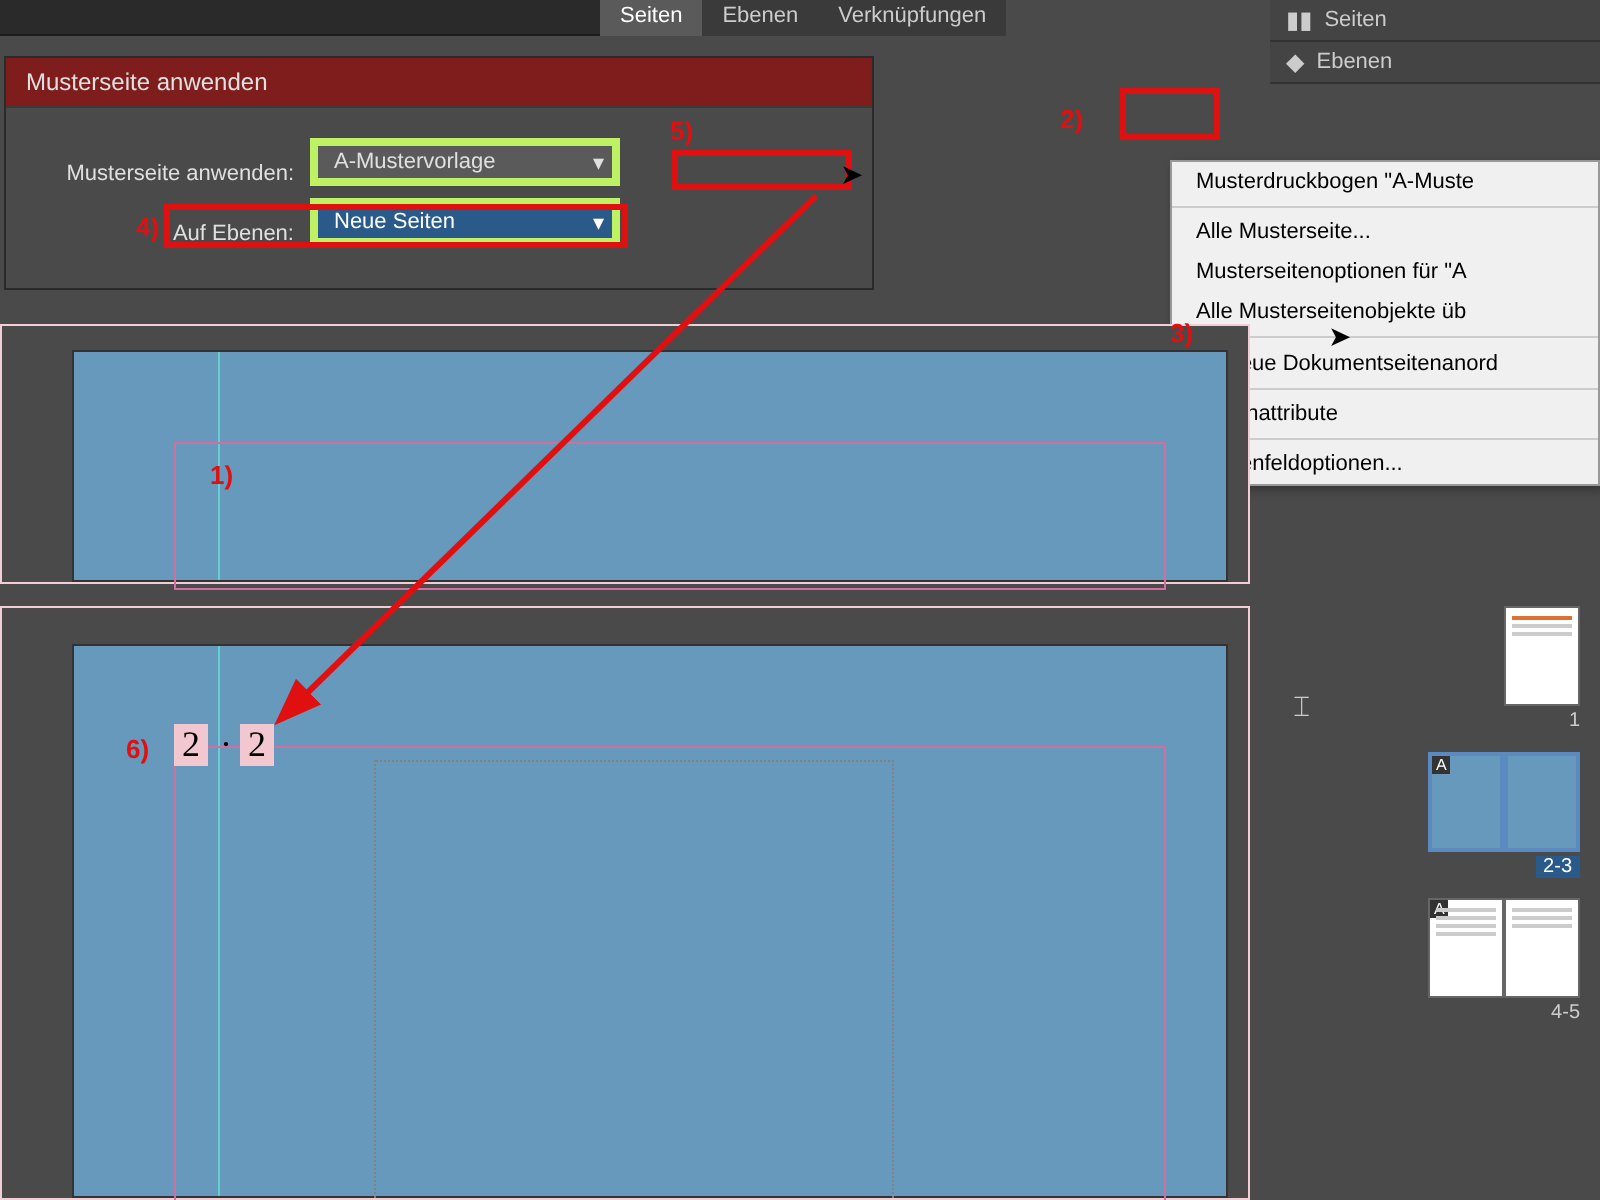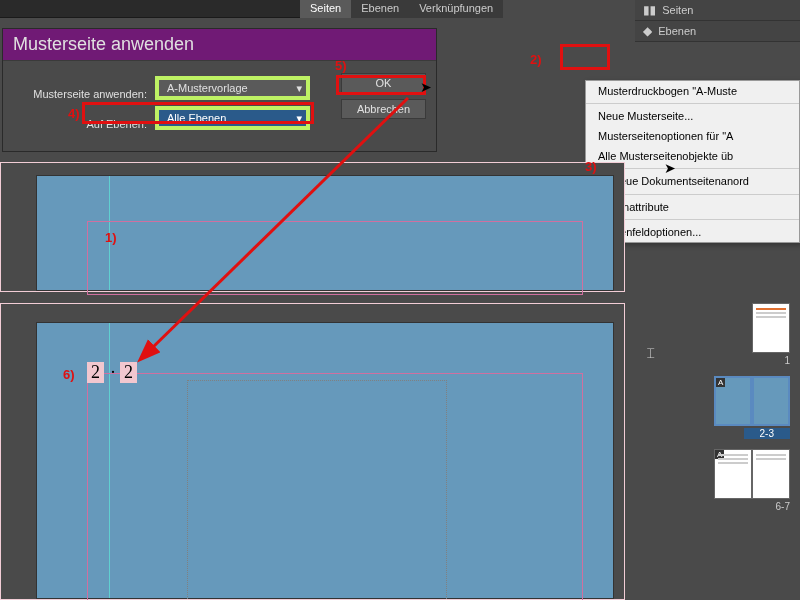--- a/index.html
+++ b/index.html
@@ -19,21 +19,21 @@
 .panel-header .icon { margin-right: 6px; font-size: 12px; }
 
 
 .context-menu { position: absolute; right: 0; top: 80px; width: 215px; background: #f0f0f0; border: 1px solid #999; box-shadow: 2px 2px 5px rgba(0,0,0,0.3); }
 .context-menu-item { padding: 4px 12px; color: #000; white-space: nowrap; overflow: hidden; }
 .context-menu-item.sep { border-top: 1px solid #ccc; margin-top: 2px; padding-top: 6px; }
 .context-menu-item .check { display: inline-block; width: 14px; color: #0066cc; }
 
 
 .dialog { position: absolute; top: 28px; left: 2px; width: 435px; background: #4a4a4a; border: 1px solid #2a2a2a; }
-.dialog-title { background: #701a75; color: #e0e0e0; padding: 5px 10px; font-size: 18px; border-bottom: 1px solid #3a3a3a; }
+.dialog-title { background: #7f1d1d; color: #e0e0e0; padding: 5px 10px; font-size: 12px; border-bottom: 1px solid #3a3a3a; }
 .dialog-body { padding: 15px 12px; background: #4a4a4a; position: relative; }
 .form-row { display: flex; align-items: flex-end; margin-bottom: 6px; }
 .form-label { width: 140px; text-align: right; color: #e0e0e0; padding-right: 8px; }
 .dropdown { flex: 0 0 155px; background: #5a5a5a; color: #e0e0e0; padding: 2px 8px; border: 4px solid #bef264; position: relative; }
 .dropdown.selected { background: #2a5a8a; color: #fff; }
 .dropdown::after { content: '▾'; position: absolute; right: 4px; }
 .dialog-buttons { position: absolute; right: 10px; top: 12px; display: flex; flex-direction: column; gap: 6px; }
 .btn { width: 85px; padding: 3px; background: #5a5a5a; color: #e0e0e0; border: 1px solid #3a3a3a; text-align: center; cursor: pointer; }
 
 
@@ -51,21 +51,21 @@
 .page-num { position: absolute; background: #f2c7cf; color: #000; font-size: 18px; padding: 0 4px; font-family: Georgia, serif; }
 
 
 .pages-panel { position: absolute; right: 0; top: 295px; width: 165px; bottom: 0; background: #4a4a4a; }
 .spread-row { display: flex; flex-direction: column; align-items: flex-end; padding: 8px 10px 2px; }
 .spread { display: flex; }
 .thumb { width: 38px; height: 50px; background: #fff; border: 1px solid #666; position: relative; }
 .thumb.selected { border: 2px solid #5a8ac0; background: #6699bb; }
 .thumb .badge { position: absolute; top: 0; left: 0; background: #333; color: #fff; font-size: 8px; padding: 0 2px; }
 .spread-label { color: #ccc; font-size: 10px; margin-top: 2px; }
-.spread-label.selected { background: #2a5a8a; color: #fff; padding: 0 16px; }
+.spread-label.selected { background: #2a5a8a; color: #fff; padding: 0 4px; }
 .thumb .bars { position: absolute; top: 4px; left: 3px; right: 3px; }
 .thumb .bar { height: 2px; background: #ccc; margin-bottom: 2px; }
 .cursor-icon { position: absolute; top: 345px; right: 145px; color: #ccc; font-size: 14px; }
 
 
 .anno { position: absolute; color: #e01010; font-weight: bold; font-size: 13px; z-index: 50; }
 .redbox { position: absolute; border: 3px solid #e01010; z-index: 40; }
 .arrow-svg { position: absolute; top: 0; left: 0; pointer-events: none; z-index: 45; }
 .mouse-cursor { position: absolute; font-size: 14px; color: #000; z-index: 60; }
 </style>
@@ -86,42 +86,38 @@
     <span>Seiten</span>
   </div>
   <div class="panel-header">
     <span class="icon">◆</span>
     <span>Ebenen</span>
   </div>
 </div>
 
 <div class="context-menu">
   <div class="context-menu-item">Musterdruckbogen "A-Muste</div>
-  <div class="context-menu-item sep">Neue Musterseite...</div>
+  <div class="context-menu-item sep">Alle Musterseite...</div>
   <div class="context-menu-item">Musterseitenoptionen für "A</div>
   <div class="context-menu-item">Alle Musterseitenobjekte üb</div>
   <div class="context-menu-item sep"><span class="check">✓</span><span>Neue Dokumentseitenanord</span></div>
   <div class="context-menu-item sep">Seitenattribute</div>
   <div class="context-menu-item sep">Bedienfeldoptionen...</div>
 </div>
 
 <div class="dialog">
   <div class="dialog-title">Musterseite anwenden</div>
   <div class="dialog-body">
     <div class="form-row">
       <div class="form-label">Musterseite anwenden:</div>
       <div class="dropdown">A-Mustervorlage</div>
     </div>
     <div class="form-row">
       <div class="form-label">Auf Ebenen:</div>
-      <div class="dropdown selected">Alle Ebenen</div>
-    </div>
-    <div class="dialog-buttons">
-      <div class="btn">OK</div>
-      <div class="btn">Abbrechen</div>
+      <div class="dropdown selected">Neue Seiten</div>
     </div>
   </div>
 </div>
 
 <div class="canvas1">
   <div class="canvas1-page">
     <div class="canvas1-guide"></div>
     <div class="canvas1-margin"></div>
   </div>
 </div>
@@ -161,30 +157,32 @@
     <div class="spread-label selected">2-3</div>
   </div>
   <div class="spread-row">
     <div class="spread">
       <div class="thumb">
           <span class="badge">A</span>
           <div class="bars">
             <div class="bar"></div>
             <div class="bar"></div>
             <div class="bar"></div>
+            <div class="bar"></div>
           </div>
         </div>
       <div class="thumb">
           <div class="bars">
             <div class="bar"></div>
             <div class="bar"></div>
+            <div class="bar"></div>
           </div>
         </div>
     </div>
-    <div class="spread-label">6-7</div>
+    <div class="spread-label">4-5</div>
   </div>
 </div>
 
 <div class="anno" style="top:230px; left:105px;">1)</div>
 <div class="anno" style="top:52px; left:530px;">2)</div>
 <div class="anno" style="top:159px; left:585px;">3)</div>
 <div class="anno" style="top:106px; left:68px;">4)</div>
 <div class="anno" style="top:58px; left:335px;">5)</div>
 <div class="anno" style="top:367px; left:63px;">6)</div>
 

